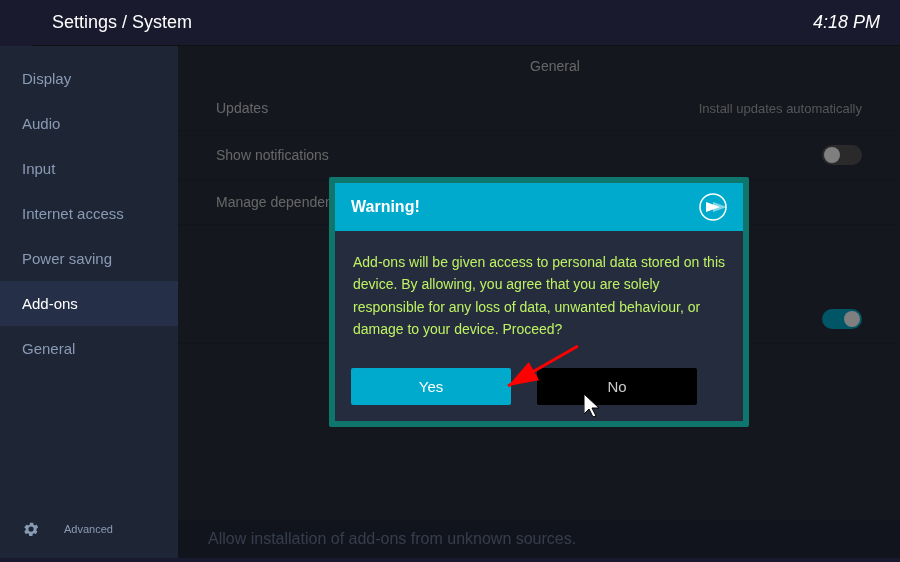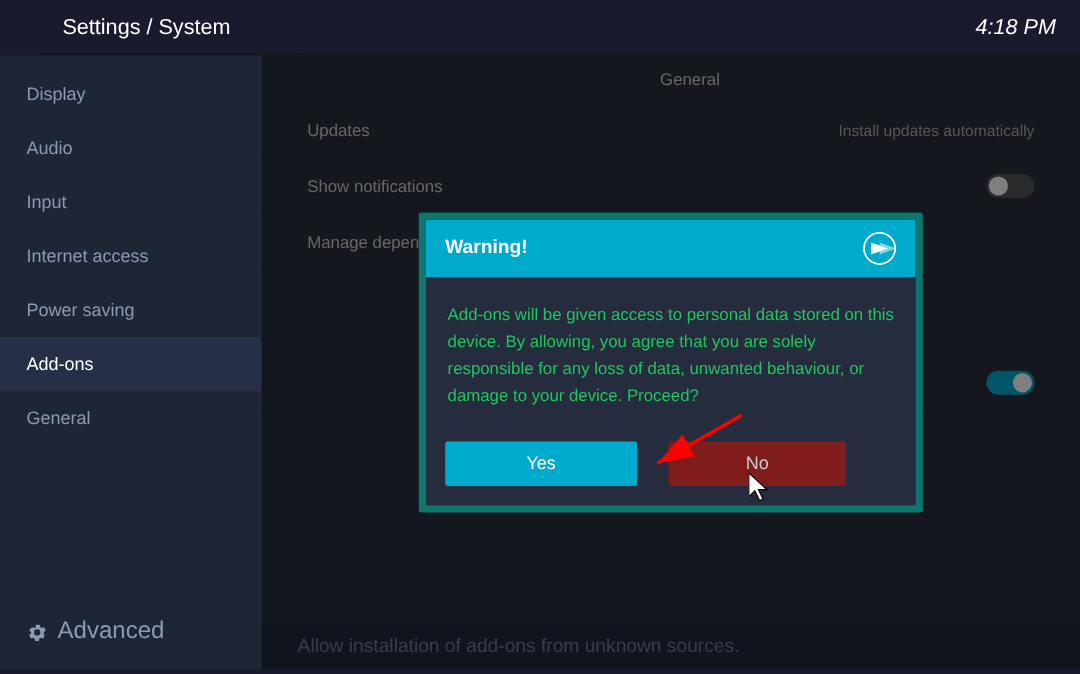--- a/index.html
+++ b/index.html
@@ -39,21 +39,21 @@
     }
 
     
     .layout {
       display: flex;
       height: 512px;
     }
 
     
     .sidebar {
-      width: 218px;
+      width: 178px;
       background: #1e2535;
       height: 100%;
       padding-top: 10px;
     }
 
     .sidebar-item {
       padding: 14px 22px;
       color: #8a9bb5;
       font-size: 15px;
       cursor: pointer;
@@ -65,23 +65,23 @@
     }
 
     .sidebar-bottom {
       position: absolute;
       bottom: 10px;
       left: 0;
       width: 218px;
       padding: 14px 22px;
       display: flex;
       align-items: center;
-      gap: 8px;
+      gap: 24px;
       color: #8a9bb5;
-      font-size: 20px;
+      font-size: 11px;
       cursor: pointer;
     }
 
     .gear-icon {
       width: 18px;
       height: 18px;
       fill: #8a9bb5;
     }
 
     
@@ -196,21 +196,21 @@
     }
 
     .dialog-title {
       color: #fff;
       font-size: 16px;
       font-weight: bold;
     }
 
     .dialog-body {
       padding: 20px 8px 16px 18px;
-      color: #22c55e;
+      color: #bef264;
       font-size: 14px;
       line-height: 1.6;
       background: #252c3d;
     }
 
     .dialog-buttons {
       display: flex;
       gap: 16px;
       padding: 12px 32px 16px 16px;
       background: #252c3d;
@@ -222,25 +222,25 @@
       border: none;
       padding: 10px 0;
       width: 160px;
       font-size: 15px;
       cursor: pointer;
       border-radius: 2px;
       text-align: center;
     }
 
     .btn-no {
-      background: #7f1d1d;
+      background: #000000;
       color: #ccc;
       border: none;
       padding: 10px 0;
-      width: 148px;
+      width: 160px;
       font-size: 15px;
       cursor: pointer;
       border-radius: 2px;
       text-align: center;
       margin-left: 10px;
     }
 
     
     .red-arrow {
       position: absolute;

